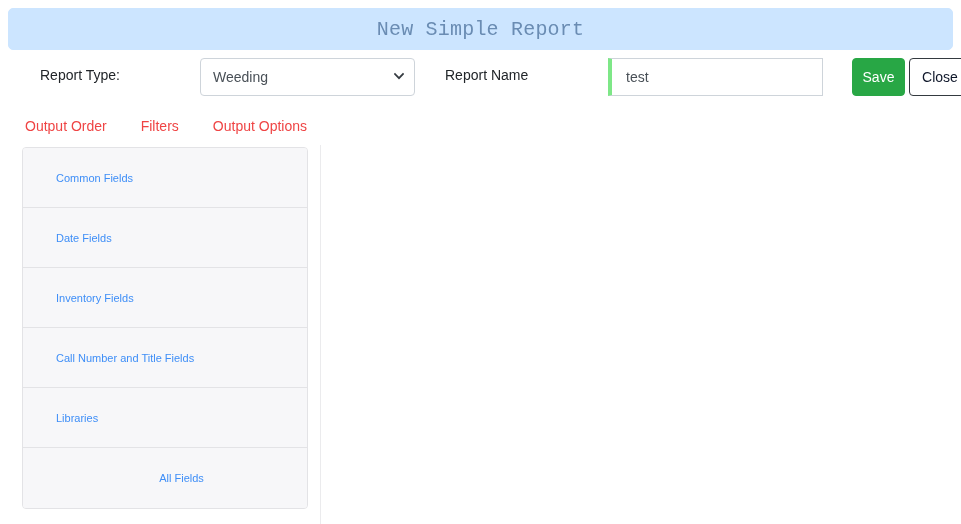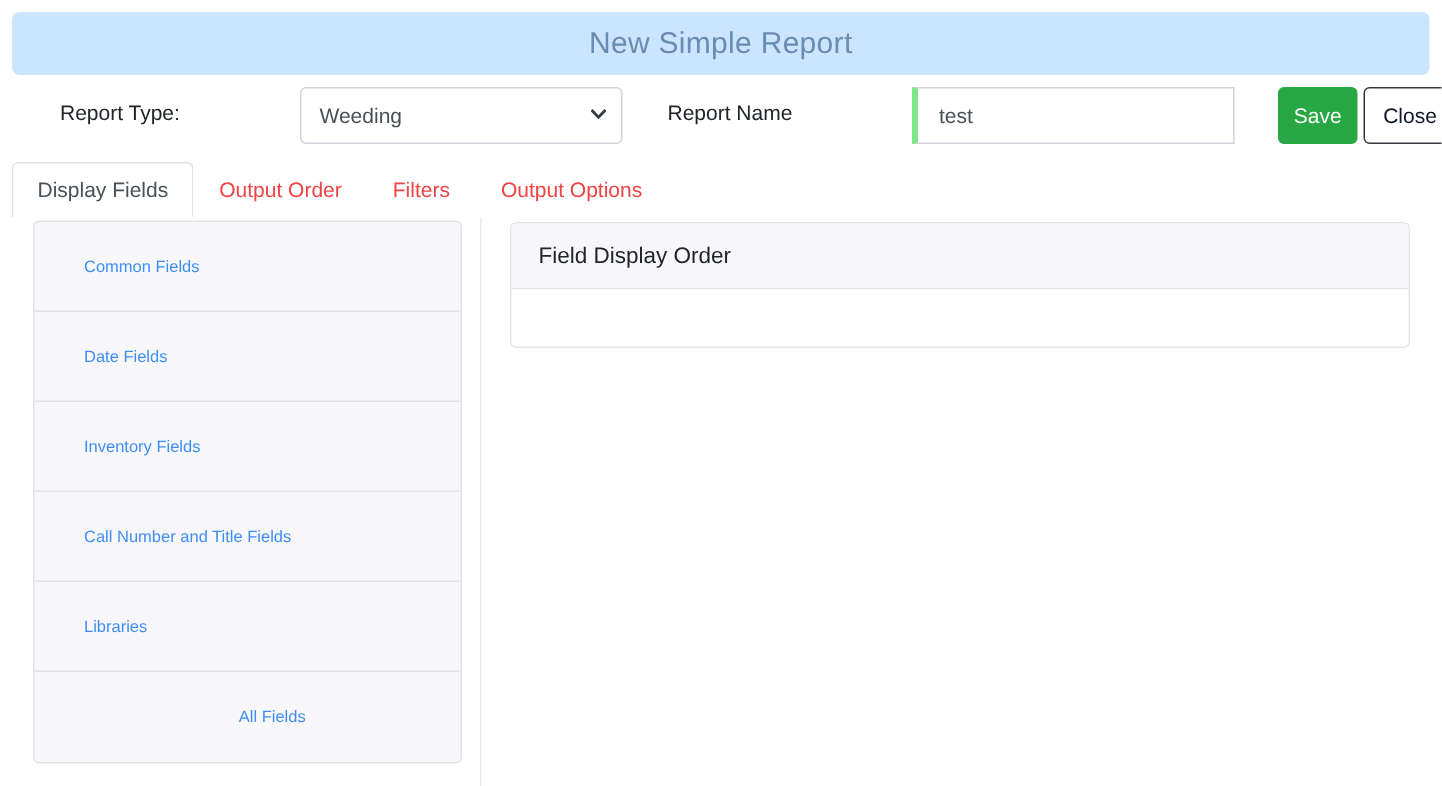--- a/index.html
+++ b/index.html
@@ -33,20 +33,21 @@
     border-radius: 5px;
     display: flex;
     align-items: center;
     justify-content: center;
   }
   .banner-title {
     font-size: 20px;
     color: #6a8cb3;
     font-weight: 400;
     letter-spacing: 0.2px;
+    font-family: Liberation Mono, monospace;
   }
 
   
   .form-row {
     position: absolute;
     left: 0;
     top: 58px;
     width: 961px;
     height: 48px;
     margin-left: 30px;
@@ -272,21 +273,20 @@
 
     <div class="name-input-wrap">
       <input class="name-input" type="text" value="test" style="">
     </div>
 
     <button class="btn-save">Save</button>
     <button class="btn-close">Close</button>
   </div>
 
   <div class="tabs">
-    <div class="tab active">Display Fields</div>
     <div class="tab">Output Order</div>
     <div class="tab">Filters</div>
     <div class="tab">Output Options</div>
   </div>
 
   <div class="content">
 
     <div class="list-group">
       <div class="list-item">
         <span class="list-item-label">Common Fields</span>
@@ -303,21 +303,15 @@
       <div class="list-item">
         <span class="list-item-label">Libraries</span>
       </div>
       <div class="list-item">
         <span class="list-item-label">All Fields</span>
       </div>
     </div>
 
     <div class="vdivider"></div>
 
-    <div class="card">
-      <div class="card-header">
-        <span class="card-header-title">Field Display Order</span>
-      </div>
-      <div class="card-body"></div>
-    </div>
 
   </div>
 </div>
 
 </body></html>

